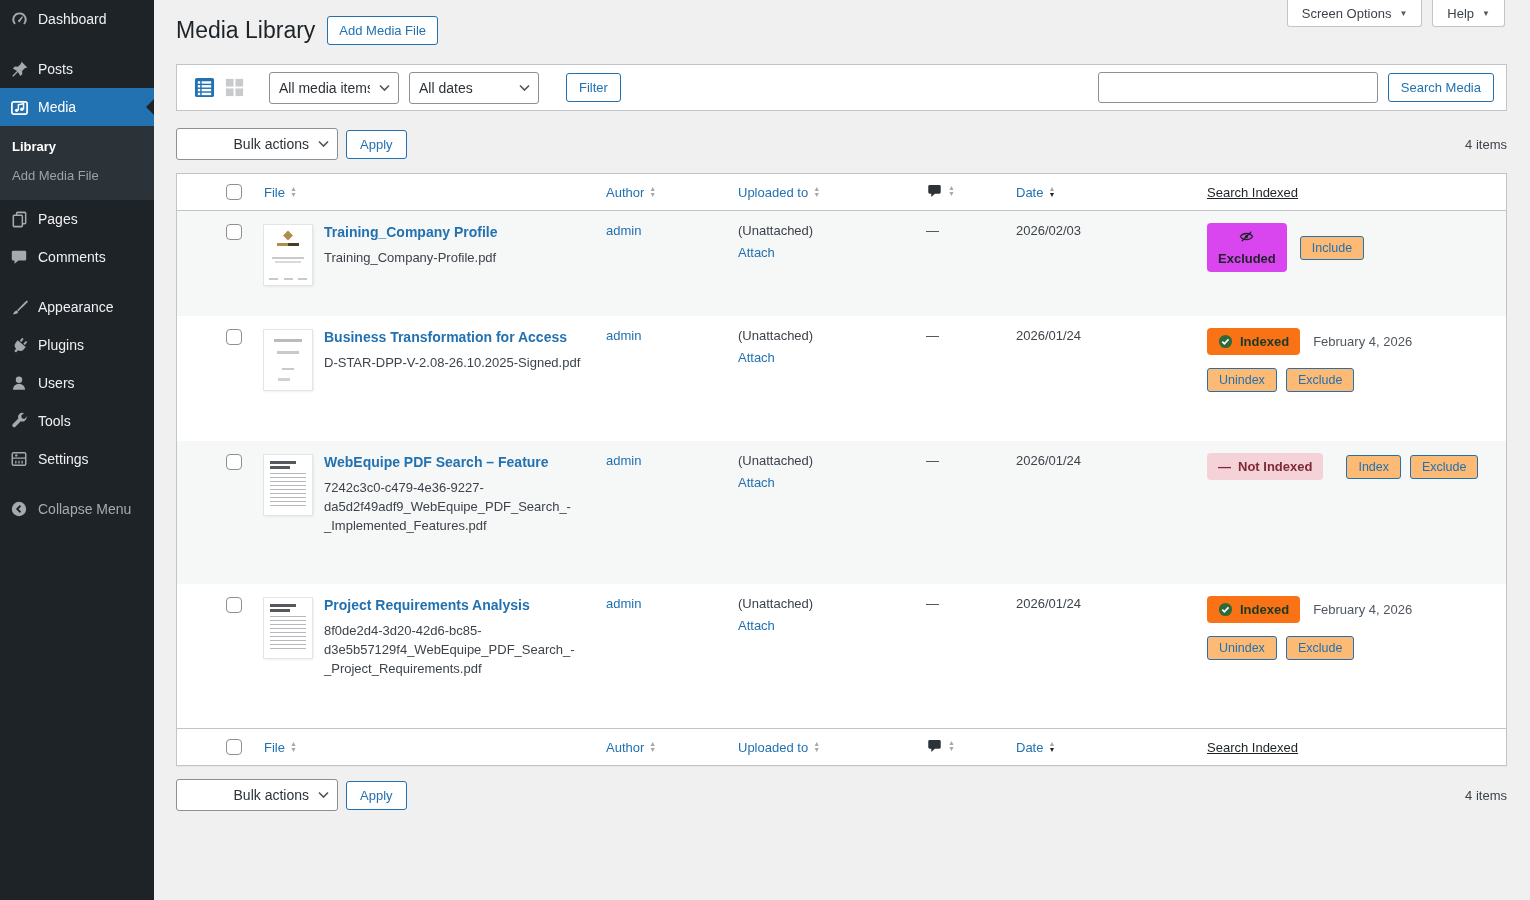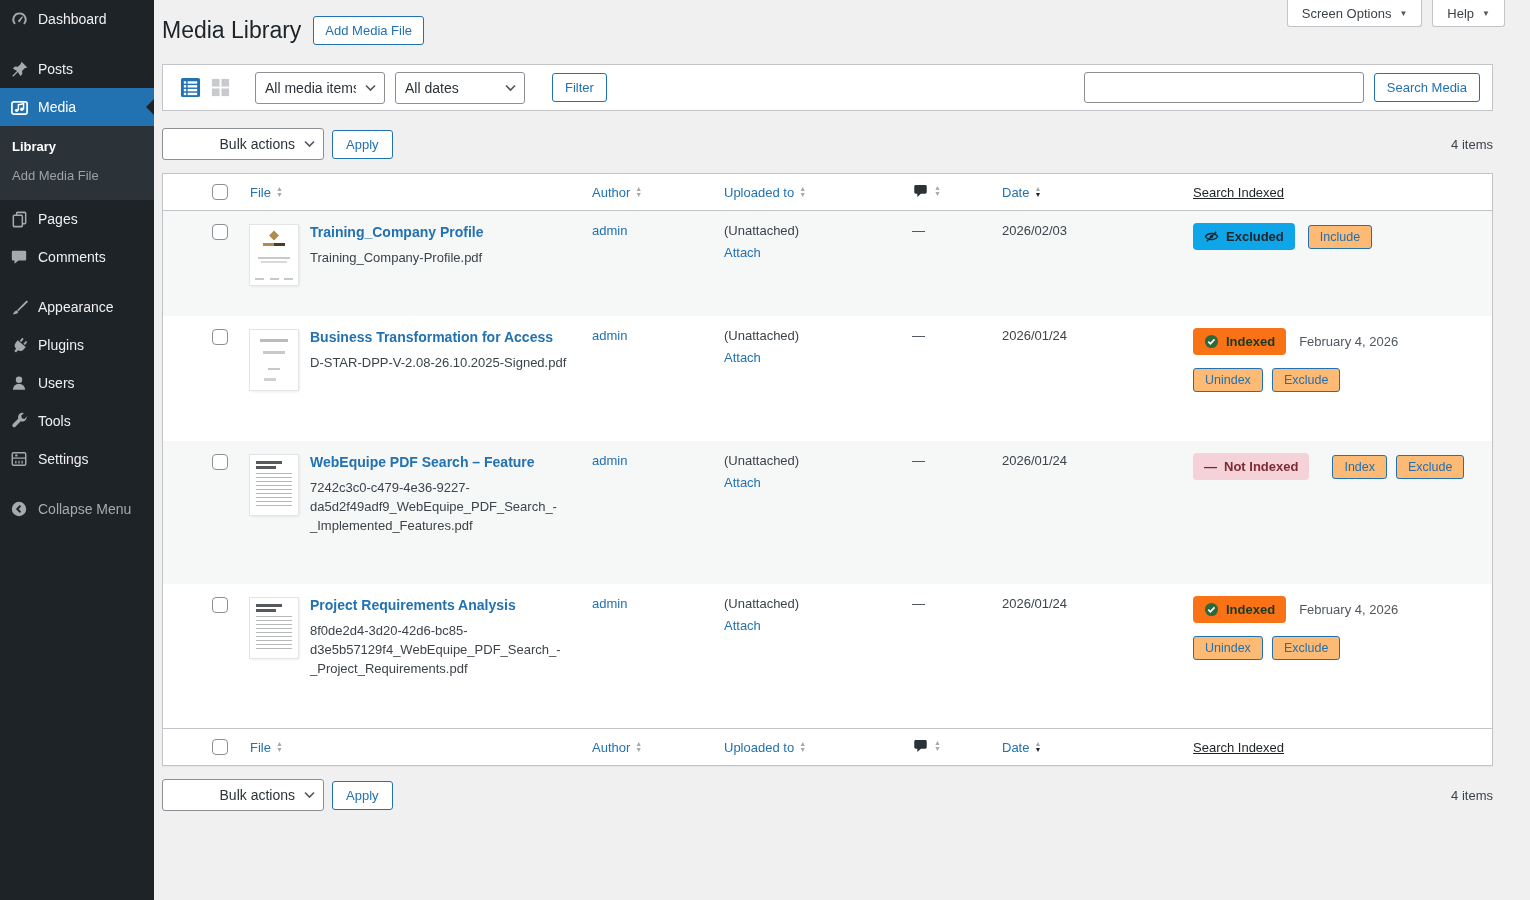--- a/index.html
+++ b/index.html
@@ -22,21 +22,21 @@
   .submenu-item.current { color:#fff; font-weight:bold; }
   .menu-gap { height:12px; }
   .menu-item.dim { color:#a7aaad; }
 
   
   .screen-meta { position:absolute; top:0; right:25px; display:flex; gap:10px; z-index:5; }
   .meta-btn { display:flex; align-items:center; gap:8px; height:27px; padding:0 14px; background:#fff; border:1px solid #c3c4c7; border-top:none; border-radius:0 0 3px 3px; font-size:13px; color:#3c434a; cursor:pointer; }
   .meta-btn .caret { font-size:8px; color:#50575e; }
 
   
-  .content { position:absolute; left:140px; top:0; width:1376px; height:900px; padding:0 23px 0 22px; }
+  .content { position:absolute; left:154px; top:0; width:1376px; height:900px; padding:0 23px 0 22px; }
   .page-header { display:flex; align-items:center; gap:12px; margin-top:16px; }
   h1.page-title { font-size:23px; font-weight:400; color:#1d2327; }
   .btn { display:inline-flex; align-items:center; justify-content:center; background:#fff; border:1px solid #2271b1; border-radius:3px; color:#2271b1; font-size:13px; padding:5px 10px; cursor:pointer; white-space:nowrap; font-family:inherit; }
   .page-title-action { padding:6px 11px; }
 
   
   .toolbar { margin-top:19px; background:#fff; border:1px solid #c3c4c7; height:47px; display:flex; align-items:center; padding:0 12px 0 16px; gap:10px; }
   .view-switch { display:flex; gap:8px; margin-right:14px; }
   .vs-btn { width:22px; height:22px; cursor:pointer; display:flex; align-items:center; justify-content:center; }
   .select-wrap { position:relative; display:inline-flex; }
@@ -101,21 +101,21 @@
   .file-title { display:inline; font-size:14px; font-weight:bold; color:#2271b1; text-decoration:none; cursor:pointer; line-height:18px; }
   .file-name { font-size:13px; color:#3c434a; line-height:19px; margin-top:7px; overflow-wrap:break-word; word-break:break-word; }
   .col-file .cellpad { padding-right:14px; }
 
   .link { color:#2271b1; text-decoration:none; cursor:pointer; }
   .attach-line { margin-top:7px; }
   .muted-dash { color:#3c434a; }
 
   .status-line { display:flex; align-items:center; gap:13px; flex-wrap:nowrap; }
   .badge { display:inline-flex; align-items:center; gap:7px; padding:6px 11px; border-radius:4px; font-size:13px; font-weight:bold; white-space:nowrap; }
-  .badge-excluded { background:#0ea5e9; color:#1d2327; }
+  .badge-excluded { background:#d946ef; color:#1d2327;flex-direction:column; }
   .badge-indexed { background:#f97316; color:#1b3a23; }
   .badge-notindexed { background:#f5d2d8; color:#7e2a35; }
   .badge .dash-ico { font-weight:bold; color:#7e2a35; }
   .status-date { font-size:13px; color:#50575e; }
   .small-btn { padding:4px 11px; font-size:12.5px; background:#fdba74; }
   .btn-row { display:flex; gap:9px; margin-top:13px; }
   .inline-actions { display:flex; gap:9px; margin-left:10px; }
 
   svg { display:block; }
 </style>

